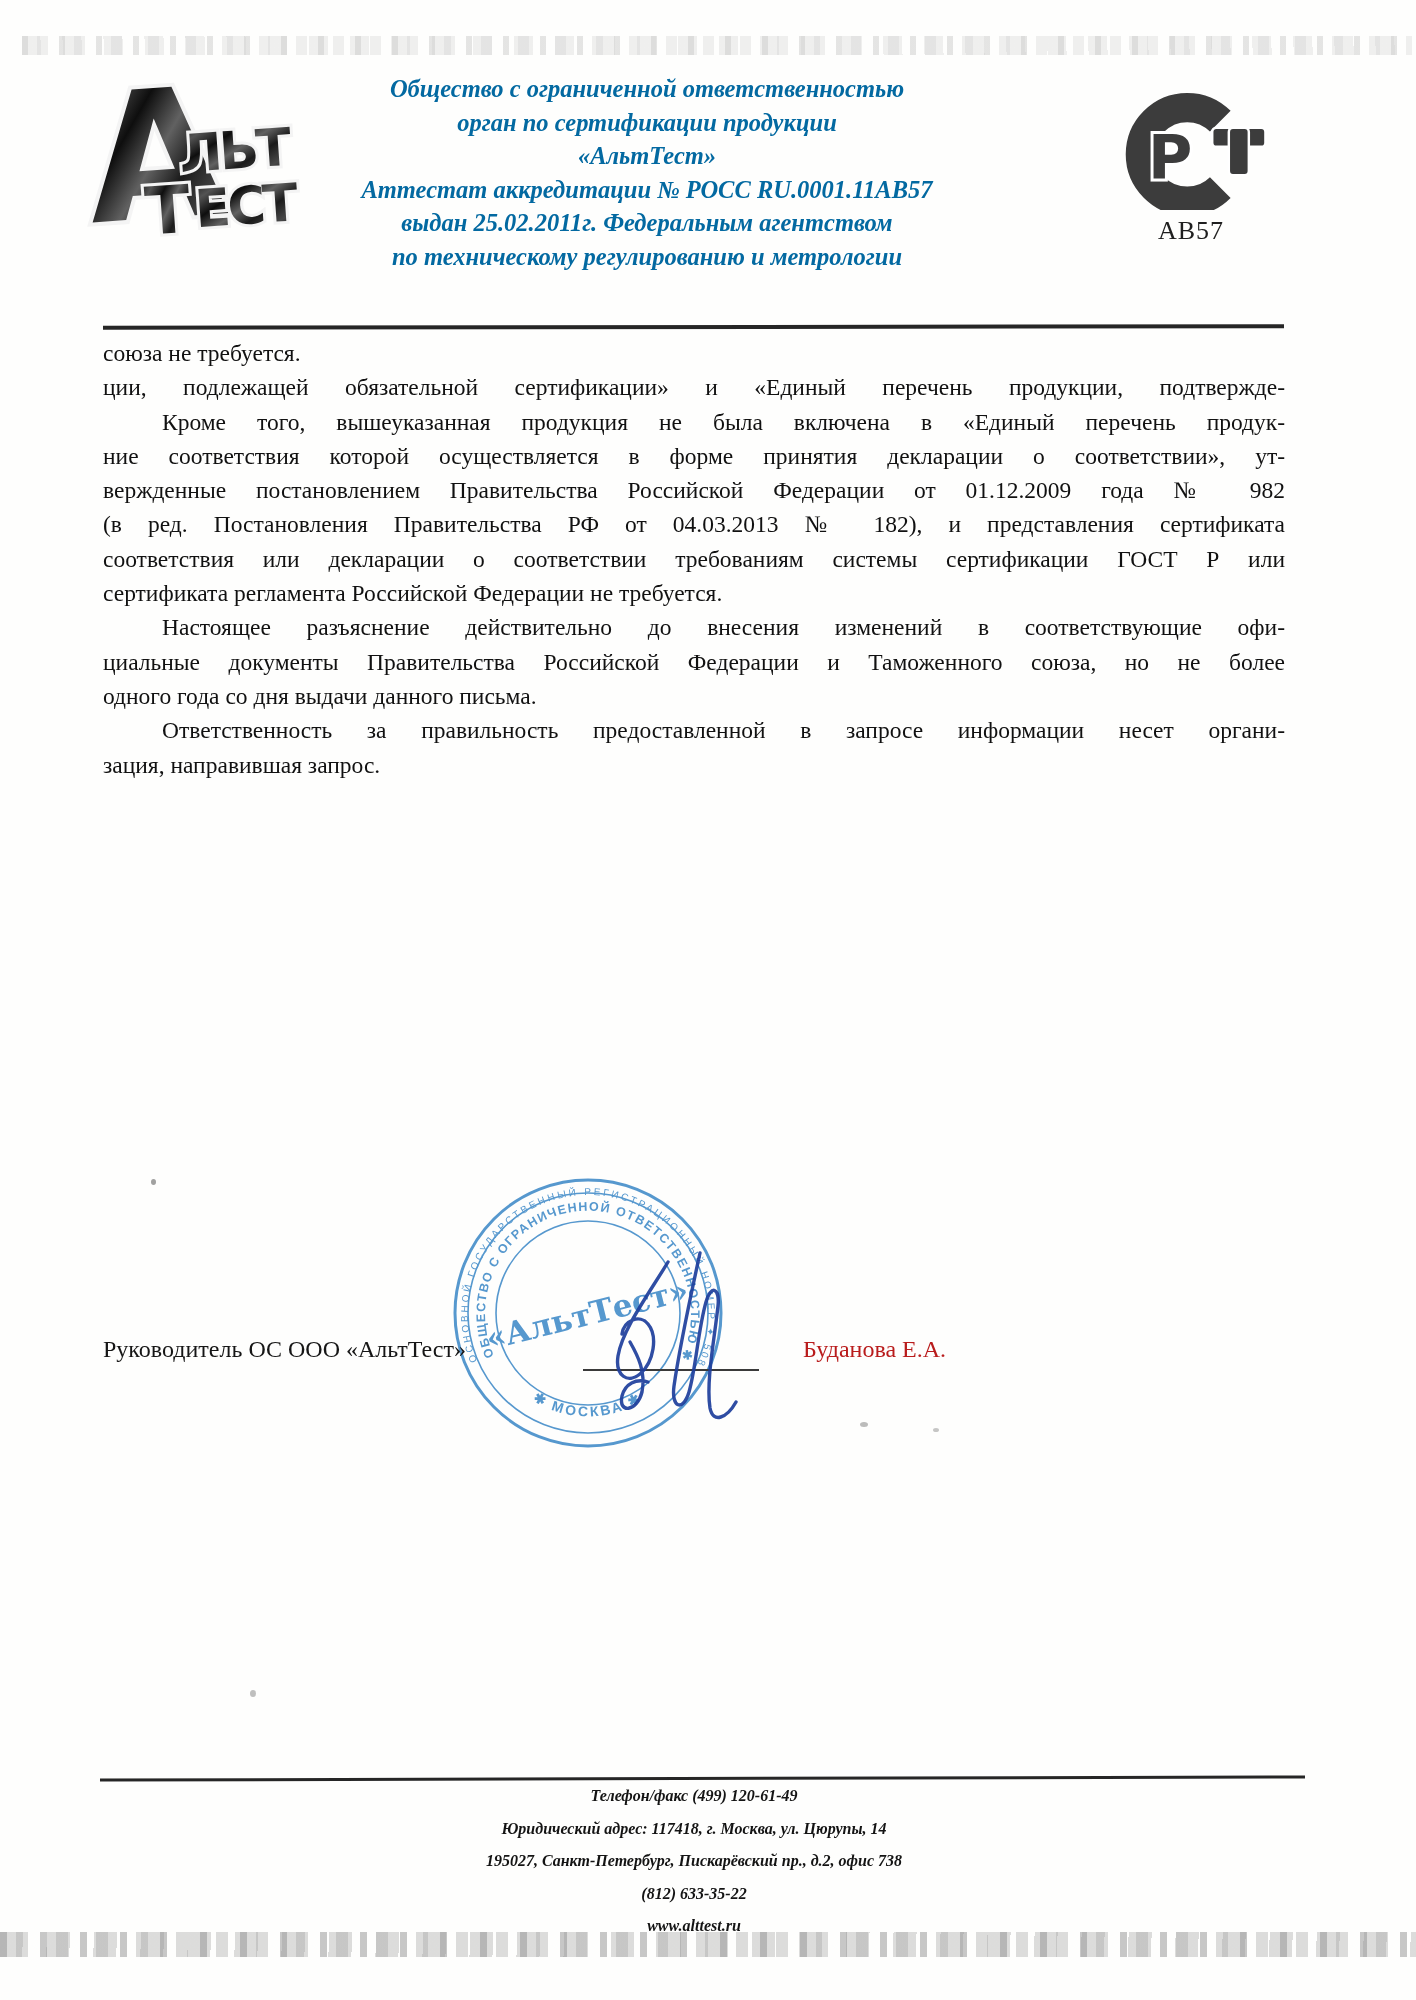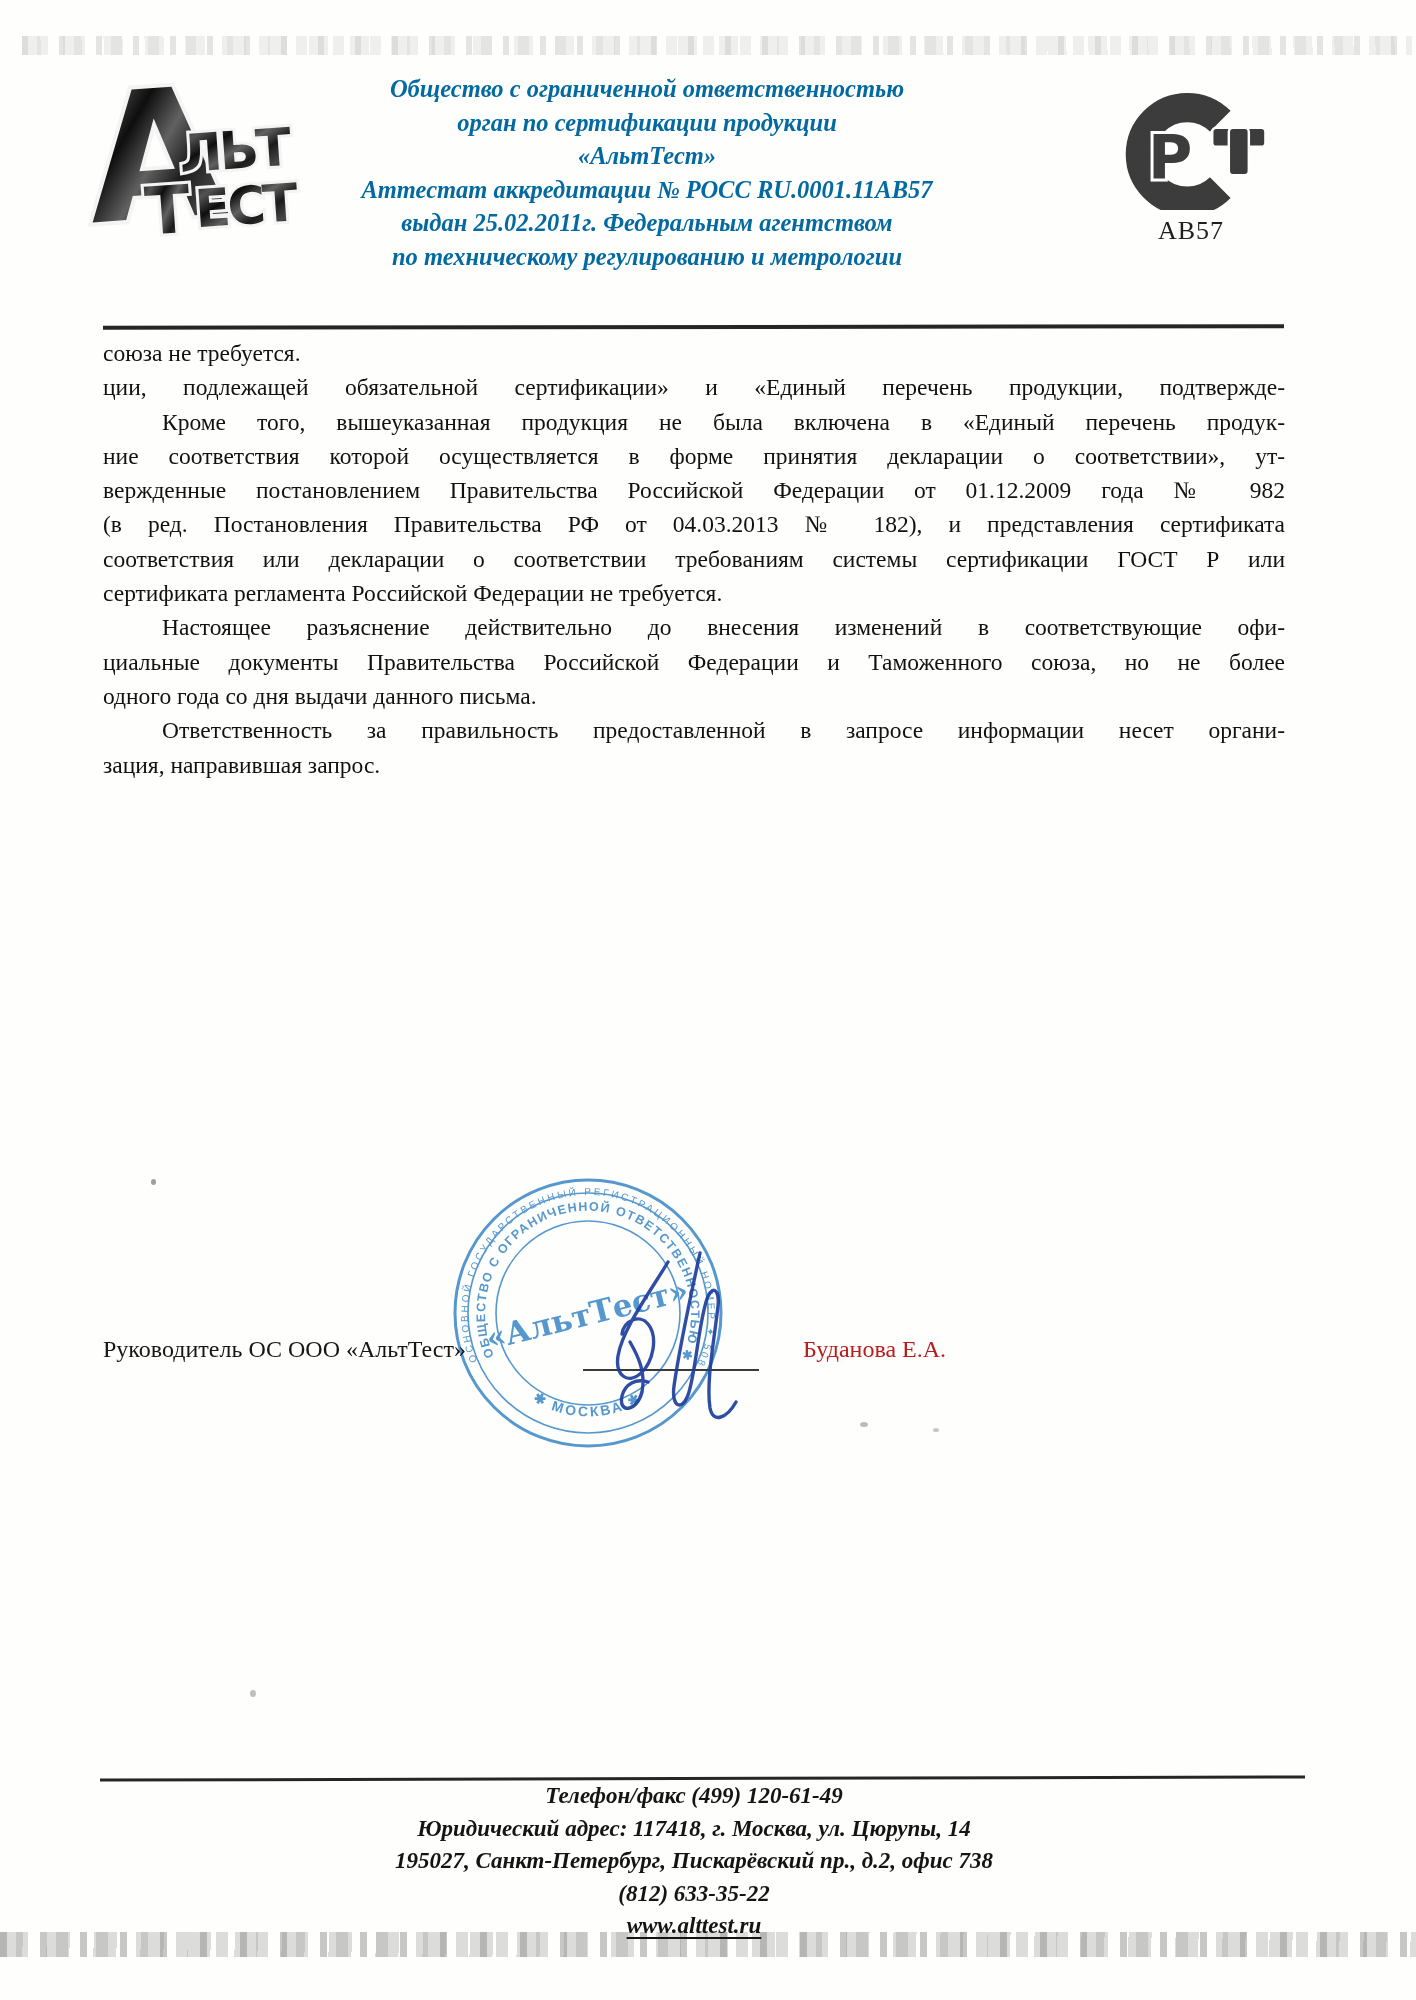--- a/index.html
+++ b/index.html
@@ -28,22 +28,22 @@
   #sig-label{position:absolute;left:103px;top:1336px;font-size:24px;color:#161616;}
   #sig-line{position:absolute;left:583px;top:1369px;width:176px;border-top:2px solid #3a3a3a;}
   #sig-name{position:absolute;left:803px;top:1336px;font-size:24px;color:#b91c1c;}
 
   
   #stamp{position:absolute;left:448px;top:1173px;width:280px;height:280px;opacity:.88;}
   #handsign{position:absolute;left:560px;top:1238px;width:250px;height:210px;}
 
   
   #footer{position:absolute;left:103px;top:1780px;width:1182px;text-align:center;
-          font-weight:bold;font-style:italic;font-size:23px;line-height:32.5px;color:#141414;}
-  #footer .site{text-decoration:underline;text-decoration-thickness:2px;text-underline-offset:4px;}
+          font-weight:bold;font-style:italic;font-size:16px;line-height:32.5px;color:#141414;}
+  #footer .site{text-decoration-thickness:2px;text-underline-offset:4px;}
 
   
   .scanband{position:absolute;filter:blur(.5px);}
   #band-top{left:22px;top:36px;width:1390px;height:19px;opacity:.30;
     background:
       repeating-linear-gradient(90deg, rgba(70,70,70,.45) 0 6px, rgba(255,255,255,0) 6px 15px, rgba(90,90,90,.3) 15px 26px, rgba(255,255,255,0) 26px 37px),
       repeating-linear-gradient(88deg, rgba(60,60,60,.25) 0 19px, rgba(255,255,255,0) 19px 41px);}
   #band-bottom{left:0;top:1932px;width:1416px;height:25px;opacity:.55;
     background:
       repeating-linear-gradient(90deg, rgba(55,55,55,.5) 0 7px, rgba(255,255,255,0) 7px 16px, rgba(80,80,80,.35) 16px 28px, rgba(255,255,255,0) 28px 40px),

